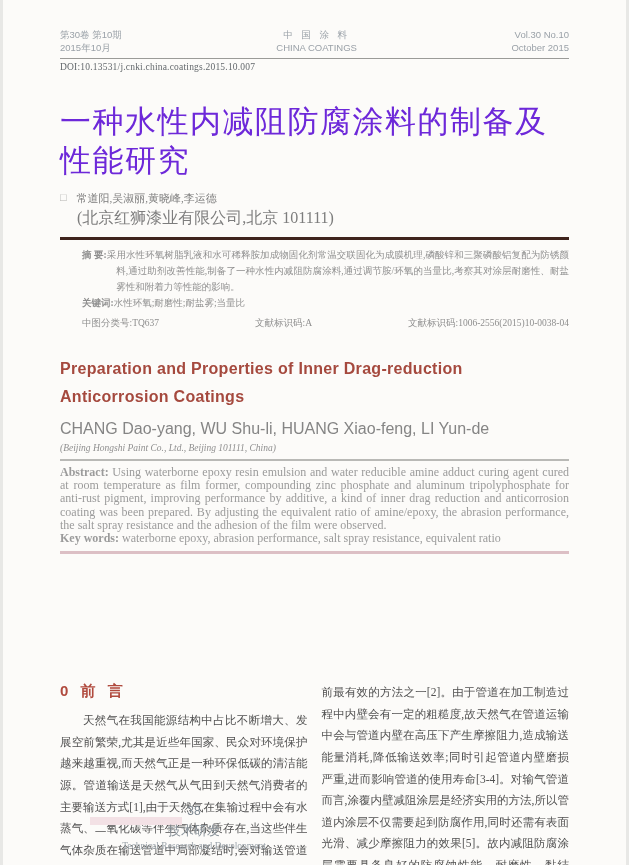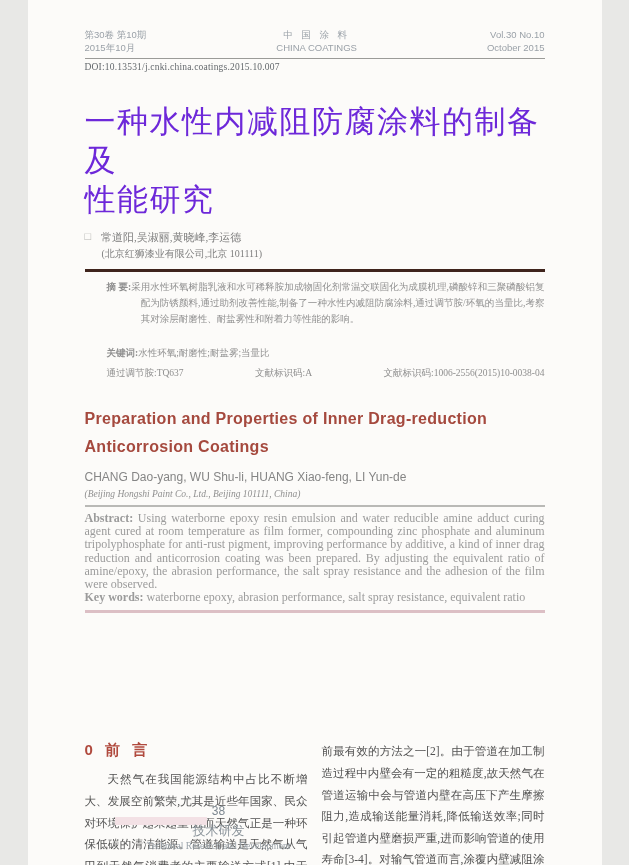--- a/index.html
+++ b/index.html
@@ -1,18 +1,18 @@
 <!DOCTYPE html>
 <html><head>
 <meta charset="utf-8">
 <style>
   html,body{margin:0;padding:0;background:#e8e8e6;}
   .page{
     position:relative;
-    width:574px;height:865px;
+    width:623px;height:865px;
     margin:0 auto;
     background:#fcfbf9;
     overflow:hidden;
     font-family:"Liberation Serif","DejaVu Serif",serif;
     box-sizing:border-box;
     padding:28px 57px 0 57px;
   }
   
   .jhead{display:flex;justify-content:space-between;align-items:flex-start;color:#9aa1a8;font-size:9.5px;line-height:13px;font-family:"Liberation Sans","DejaVu Sans",sans-serif;}
   .jh-col.center{text-align:center;}
@@ -23,34 +23,34 @@
   
   .title-cn{
     margin:30px 0 0 0;
     font-family:"Liberation Sans","DejaVu Sans",sans-serif;
     font-weight:400;
     font-size:31px;line-height:39px;
     color:#6d28d9;letter-spacing:1.5px;
   }
   .authors-cn{margin-top:11px;font-size:11px;color:#7d7d7d;}
   .authors-cn .marker{display:inline-block;color:#b5b5b2;margin-right:7px;font-size:11px;transform:translateY(-1px);}
-  .affil-cn{margin-top:2px;font-size:10px;color:#7d7d7d;padding-left:17px;}
+  .affil-cn{margin-top:2px;font-size:16px;color:#7d7d7d;padding-left:17px;}
   
   .abs-cn{margin-top:8px;border-top:3px solid #3f241d;padding-top:7px;color:#8f8f8f;font-size:9.5px;line-height:16px;}
   .abs-cn-text{padding-left:22px;}
   .abs-cn-text .hang{padding-left:3.6em;text-indent:-3.6em;display:block;text-align:justify;}
-  .kw-cn{padding-left:22px;margin-top:18px;}
+  .kw-cn{padding-left:22px;margin-top:0;}
   .meta-row{display:flex;justify-content:space-between;margin-top:4px;padding-left:22px;}
   
   .title-en{
     margin:24px 0 0 0;
     font-family:"Liberation Sans","DejaVu Sans",sans-serif;
     font-weight:800;font-size:16px;line-height:28px;color:#a5493e;letter-spacing:0.3px;
   }
-  .authors-en{margin-top:9px;font-size:12px;color:#858585;font-family:"Liberation Sans","DejaVu Sans",sans-serif;}
+  .authors-en{margin-top:9px;font-size:16px;color:#858585;font-family:"Liberation Sans","DejaVu Sans",sans-serif;}
   .affil-en{margin-top:5px;font-size:9.5px;color:#8f8f8f;font-style:italic;}
   .hr-en{height:2px;background:#b9b9b6;margin-top:6px;}
   
   .abs-en{margin-top:5px;color:#9b9b9b;font-size:12px;line-height:13.2px;text-align:justify;}
   .abs-en b,.abs-cn b{font-weight:bold;color:inherit;}
   .hr-pink{height:3px;background:#dcbfc5;margin-top:6px;}
   
   .body-cols{display:flex;gap:14px;margin-top:128px;}
   .col{width:250px;}
   .sec-heading{
@@ -103,21 +103,21 @@
   <div class="affil-cn">(北京红狮漆业有限公司,北京  101111)</div>
 
   <div class="abs-cn">
     <div class="abs-cn-text">
       <span class="hang"><b>摘  要:</b><span>采用水性环氧树脂乳液和水可稀释胺加成物固化剂常温交联固化为成膜机理,磷酸锌和三聚磷酸铝复配为防锈颜料,通过助剂改善性能,制备了一种水性内减阻防腐涂料,通过调节胺/环氧的当量比,考察其对涂层耐磨性、耐盐雾性和附着力等性能的影响。</span></span>
     </div>
     <div class="kw-cn">
       <b>关键词:</b><span>水性环氧;耐磨性;耐盐雾;当量比</span>
     </div>
     <div class="meta-row">
-      <span><span>通过调节胺:</span><span>TQ637</span></span>
+      <span><span>中图分类号:</span><span>TQ637</span></span>
       <span><span>文献标识码:</span><span>A</span></span>
       <span><span>文献标识码:</span><span>1006-2556(2015)10-0038-04</span></span>
     </div>
   </div>
 
   <h2 class="title-en">
     <span>Preparation and Properties of Inner Drag-reduction</span><br>
     <span>Anticorrosion Coatings</span>
   </h2>
   <div class="authors-en">CHANG Dao-yang, WU Shu-li, HUANG Xiao-feng, LI Yun-de</div>

